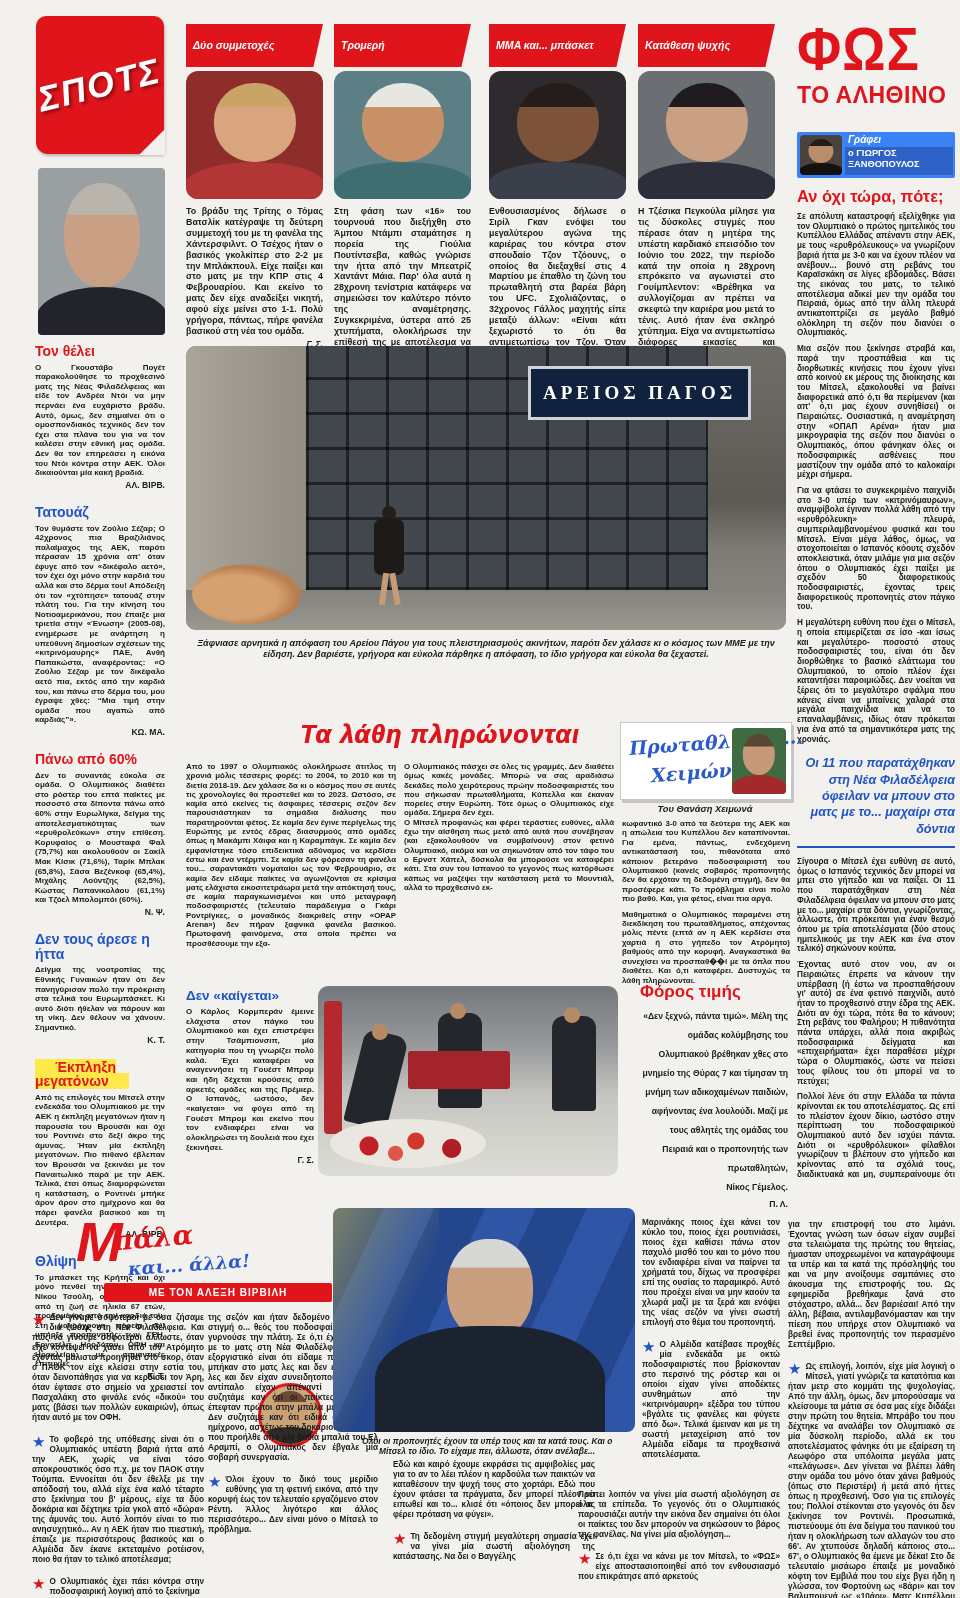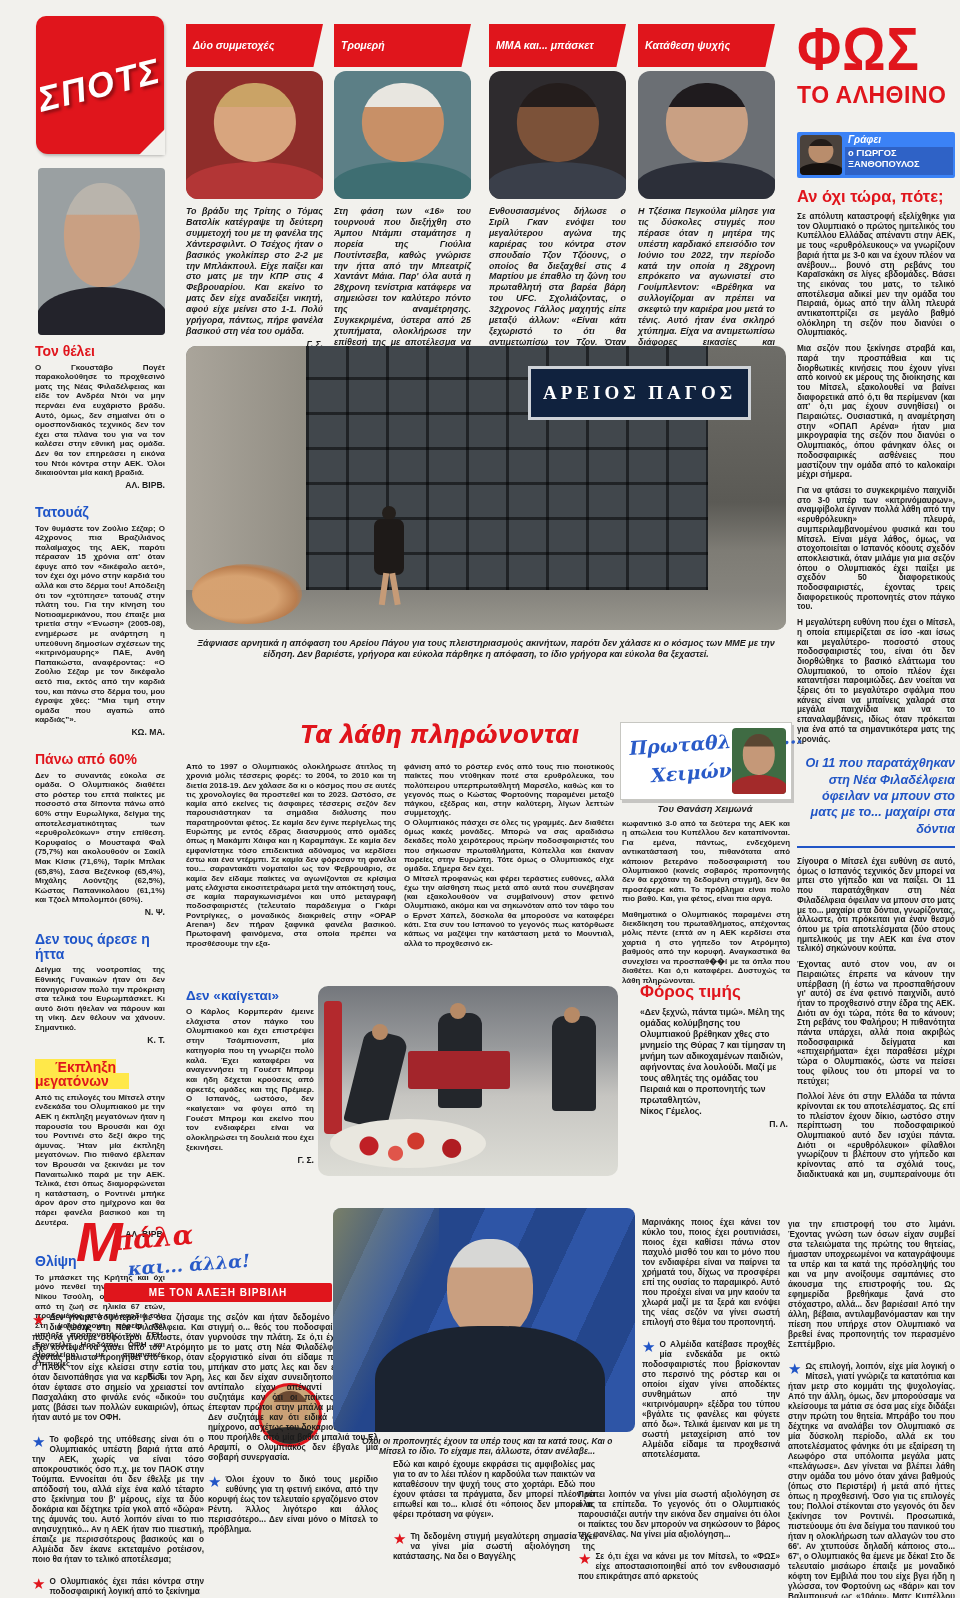--- a/index.html
+++ b/index.html
@@ -12,21 +12,21 @@
   
   .spots-badge{left:36px;top:16px;width:128px;height:138px;background:#e0151c;border-radius:10px 10px 4px 12px;
                display:flex;align-items:center;justify-content:center;box-shadow:1px 2px 3px rgba(0,0,0,.25);}
   .spots-badge::after{content:"";position:absolute;right:-1px;bottom:-1px;width:0;height:0;
                border-left:26px solid transparent;border-bottom:26px solid #f2f1ed;}
   .spots-badge span{color:#fff;font-size:35px;font-weight:900;font-style:italic;letter-spacing:2px;
                transform:rotate(-14deg);text-shadow:2px 3px 3px rgba(0,0,0,.35);}
   .colT{top:24px;width:137px;}
   .tag{background:#e0151c;color:#fff;font-style:italic;font-weight:700;font-size:10.6px;line-height:19px;
        padding:12px 7px;clip-path:polygon(0 0,100% 0,93% 100%,0 100%);white-space:nowrap;overflow:hidden;}
-  .txtT{margin-top:7px;font-size:8.9px;line-height:10.9px;font-style:italic;font-weight:700;text-align:justify;}
+  .txtT{margin-top:7px;font-size:8.9px;line-height:10.9px;font-weight:700;text-align:justify;}
   .signT{font-style:italic;}
   
   .ph{position:relative;overflow:hidden;border-radius:12px;background:var(--bg,#777);}
   .ph::before{content:"";position:absolute;left:50%;top:9%;width:60%;height:62%;transform:translateX(-50%);
        border-radius:48%;background:linear-gradient(var(--hair,#333) 0 30%,var(--skin,#c99) 31%);}
   .ph::after{content:"";position:absolute;left:50%;bottom:-9%;width:104%;height:38%;transform:translateX(-50%);
        border-radius:50% 50% 0 0;background:var(--shirt,#334);}
   .ph.sq{border-radius:4px;}
   .ph.circ{border-radius:50%;}
   .phT{height:128px;margin-top:4px;}
@@ -100,21 +100,21 @@
   .flowers .h1{left:18%;top:20%;} .flowers .h2{left:44%;top:9%;} .flowers .h3{left:82%;top:11%;}
   .flowers .ban{position:absolute;left:30%;top:34%;width:34%;height:20%;background:#a3252b;border-radius:3px;}
   .flowers .wr{position:absolute;left:4%;bottom:4%;width:52%;height:26%;border-radius:50%;
            background:radial-gradient(circle at 25% 55%,#c02026 0 9px,transparent 10px),
                       radial-gradient(circle at 55% 45%,#d03a2e 0 8px,transparent 9px),
                       radial-gradient(circle at 78% 60%,#b01d22 0 9px,transparent 10px),
                       radial-gradient(circle at 42% 70%,#e0554a 0 7px,transparent 8px),#e9e7df;}
   .flowers .col{position:absolute;left:2%;top:8%;width:18px;height:70%;background:#b3292d;border-radius:4px;}
   #foros{left:640px;top:982px;width:148px;}
   #foros .t{font-size:17px;font-weight:900;color:#e0151c;margin-bottom:5px;}
-  #foros .b{font-size:8.6px;line-height:11px;font-weight:600;}
+  #foros .b{font-size:8.6px;line-height:19px;font-weight:600;text-align:right;}
   #foros .nm{font-size:8.8px;font-weight:800;}
   
   .bm{left:76px;top:1214px;font-size:56px;font-weight:900;font-style:italic;color:#e0151c;line-height:1;}
   .bpala{left:113px;top:1222px;font-size:27px;color:#e0151c;transform:rotate(-5deg);}
   .brest{left:128px;top:1254px;font-size:18px;transform:rotate(-4deg);}
   .bavatar{left:258px;top:1216px;width:58px;height:58px;border:3px solid #e0151c;}
   .bbanner{left:104px;top:1283px;width:228px;height:19px;background:#e0151c;color:#fff;font-weight:800;
            font-size:10px;line-height:19px;text-align:center;letter-spacing:1px;border-radius:2px;}
   .bcol{font-size:8.2px;line-height:10px;}
   .bp{margin:0 0 12px 0;font-weight:700;text-align:justify;}
@@ -240,21 +240,20 @@
         <div class="fr"></div>
     </div>
   </div>
   <div class="abs caption" id="cap1">Ξάφνιασε αρνητικά η απόφαση του Αρείου Πάγου για τους πλειστηριασμούς ακινήτων, παρότι δεν χάλασε κι ο κόσμος των ΜΜΕ με την είδηση. Δεν βαριέστε, γρήγορα και εύκολα πάρθηκε η απόφαση, το ίδιο γρήγορα και εύκολα θα ξεχαστεί.</div>
 
   <div class="abs" id="mtitle">Τα λάθη πληρώνονται</div>
   <div class="abs mcol jt" style="left:186px;">
     <p>Από το 1997 ο Ολυμπιακός ολοκλήρωσε άτιτλος τη χρονιά μόλις τέσσερις φορές: το 2004, το 2010 και τη διετία 2018-19. Δεν χάλασε δα κι ο κόσμος που σε αυτές τις χρονολογίες θα προστεθεί και το 2023. Ωστόσο, σε καμία από εκείνες τις άσφαιρες τέσσερις σεζόν δεν παρουσιάστηκαν τα σημάδια διάλυσης που παρατηρούνται φέτος. Σε καμία δεν έγινε περίγελως της Ευρώπης με εντός έδρας διασυρμούς από ομάδες όπως η Μακάμπι Χάιφα και η Καραμπάγκ. Σε καμία δεν εμφανίστηκε τόσο επιδεικτικά αδύναμος να κερδίσει έστω και ένα ντέρμπι. Σε καμία δεν φόρεσαν τη φανέλα του... σαραντακάτι νοματαίοι ως τον Φεβρουάριο, σε καμία δεν είδαμε παίκτες να αγωνίζονται σε κρίσιμα ματς ελάχιστα εικοσιτετράωρα μετά την απόκτησή τους, σε καμία παραγκωνισμένοι και υπό μεταγραφή ποδοσφαιριστές (τελευταίο παράδειγμα ο Γκάρι Ροντρίγκες, ο μοναδικός διακριθείς στην «ΟΡΑΡ Arena») δεν πήραν ξαφνικά φανέλα βασικού. Πρωτοφανή φαινόμενα, στα οποία πρέπει να προσθέσουμε την εξα-</p>
   </div>
   <div class="abs mcol jt" style="left:404px;">
-    <p>φάνιση από το ρόστερ ενός από τους πιο ποιοτικούς παίκτες που ντύθηκαν ποτέ στα ερυθρόλευκα, του πολύπειρου υπερπρωταθλητή Μαρσέλο, καθώς και το γεγονός πως ο Κώστας Φορτούνης παραμένει μεταξύ πάγκου, εξέδρας και, στην καλύτερη, λίγων λεπτών συμμετοχής.</p>
     <p>Ο Ολυμπιακός πάσχει σε όλες τις γραμμές. Δεν διαθέτει όμως κακές μονάδες. Μπορώ να σας αραδιάσω δεκάδες πολύ χειρότερους πρώην ποδοσφαιριστές του που σήκωσαν πρωταθλήματα, Κύπελλα και έκαναν πορείες στην Ευρώπη. Τότε όμως ο Ολυμπιακός είχε ομάδα. Σήμερα δεν έχει.</p>
     <p>Ο Μίτσελ προφανώς και φέρει τεράστιες ευθύνες, αλλά έχω την αίσθηση πως μετά από αυτά που συνέβησαν (και εξακολουθούν να συμβαίνουν) στον φετινό Ολυμπιακό, ακόμα και να σηκωνόταν από τον τάφο του ο Ερνστ Χάπελ, δύσκολα θα μπορούσε να καταφέρει κάτι. Στα συν του Ισπανού το γεγονός πως κατόρθωσε κάπως να μαζέψει την κατάσταση μετά το Μουντιάλ, αλλά το προχθεσινό εκ-</p>
   </div>
 
   <div class="abs hcard">
     <div class="script hs1">Πρωταθλητής...</div>
     <div class="script hs2">Χειμώνα</div>
     <div class="ph hph" style="--bg:#3f6b43;--hair:#5a4632;--skin:#c59878;--shirt:#a32a2a;"></div>
   </div>
   <div class="abs" id="hby">Του Θανάση Χειμωνά</div>

